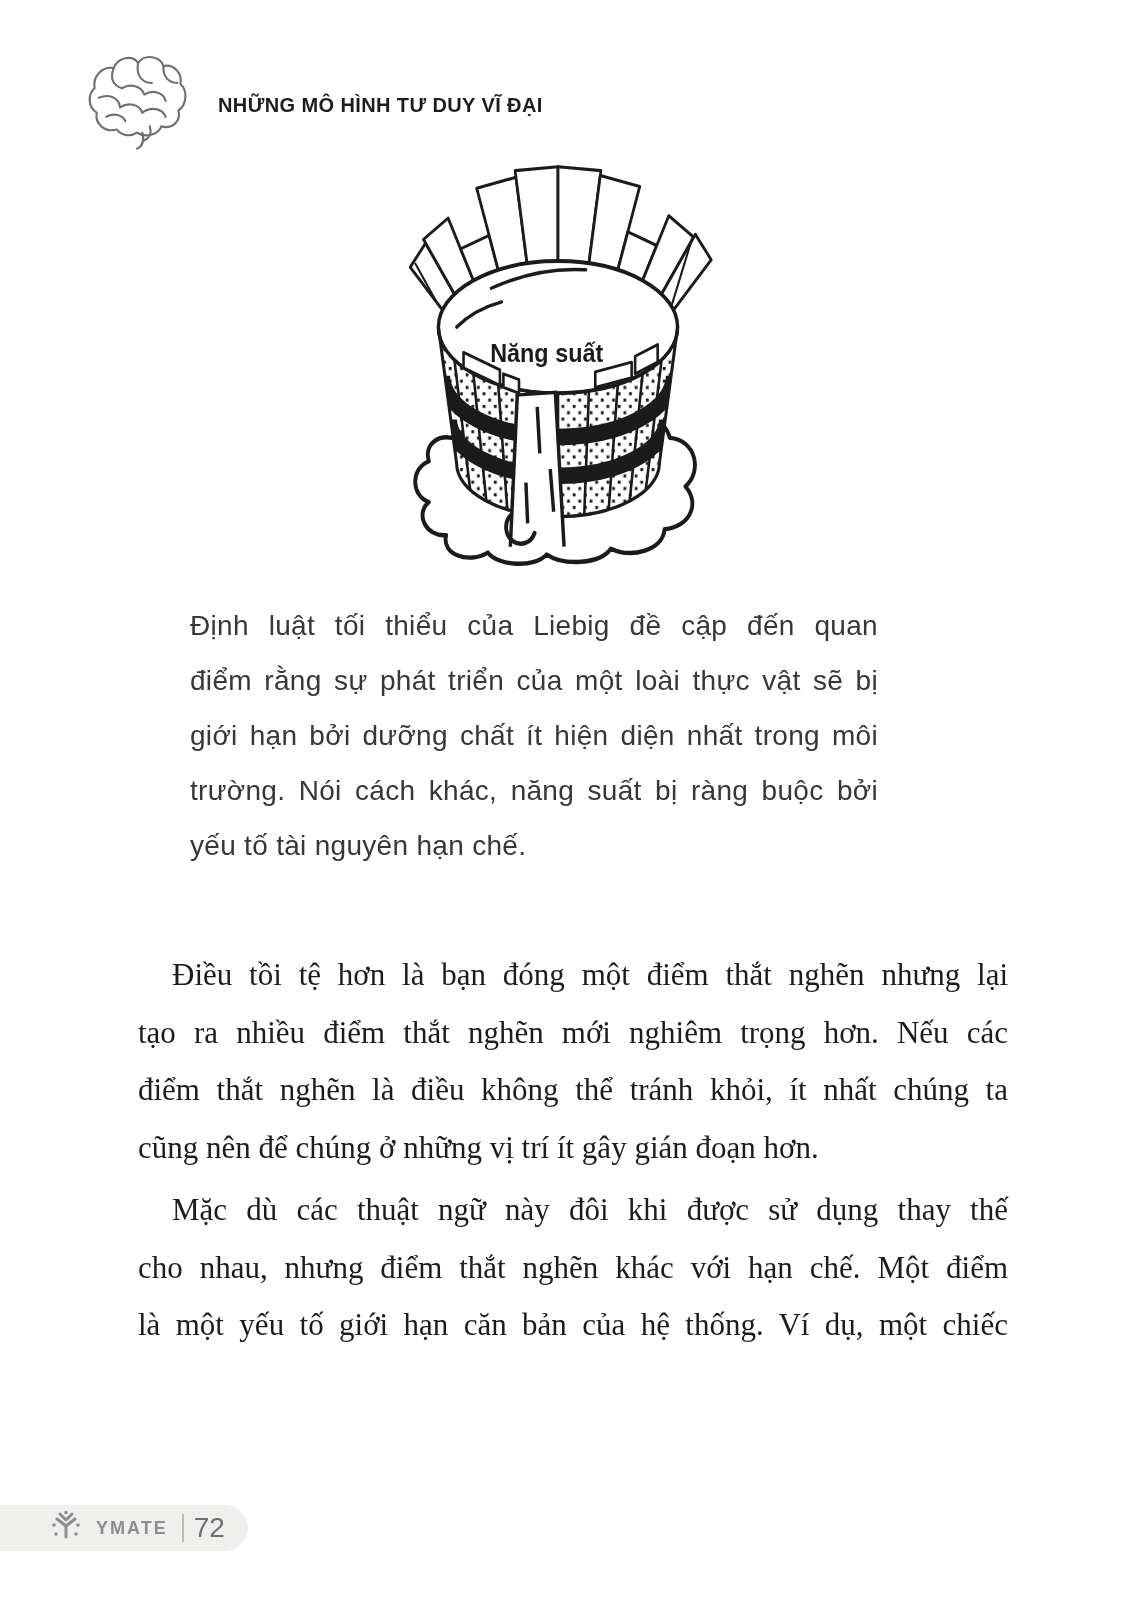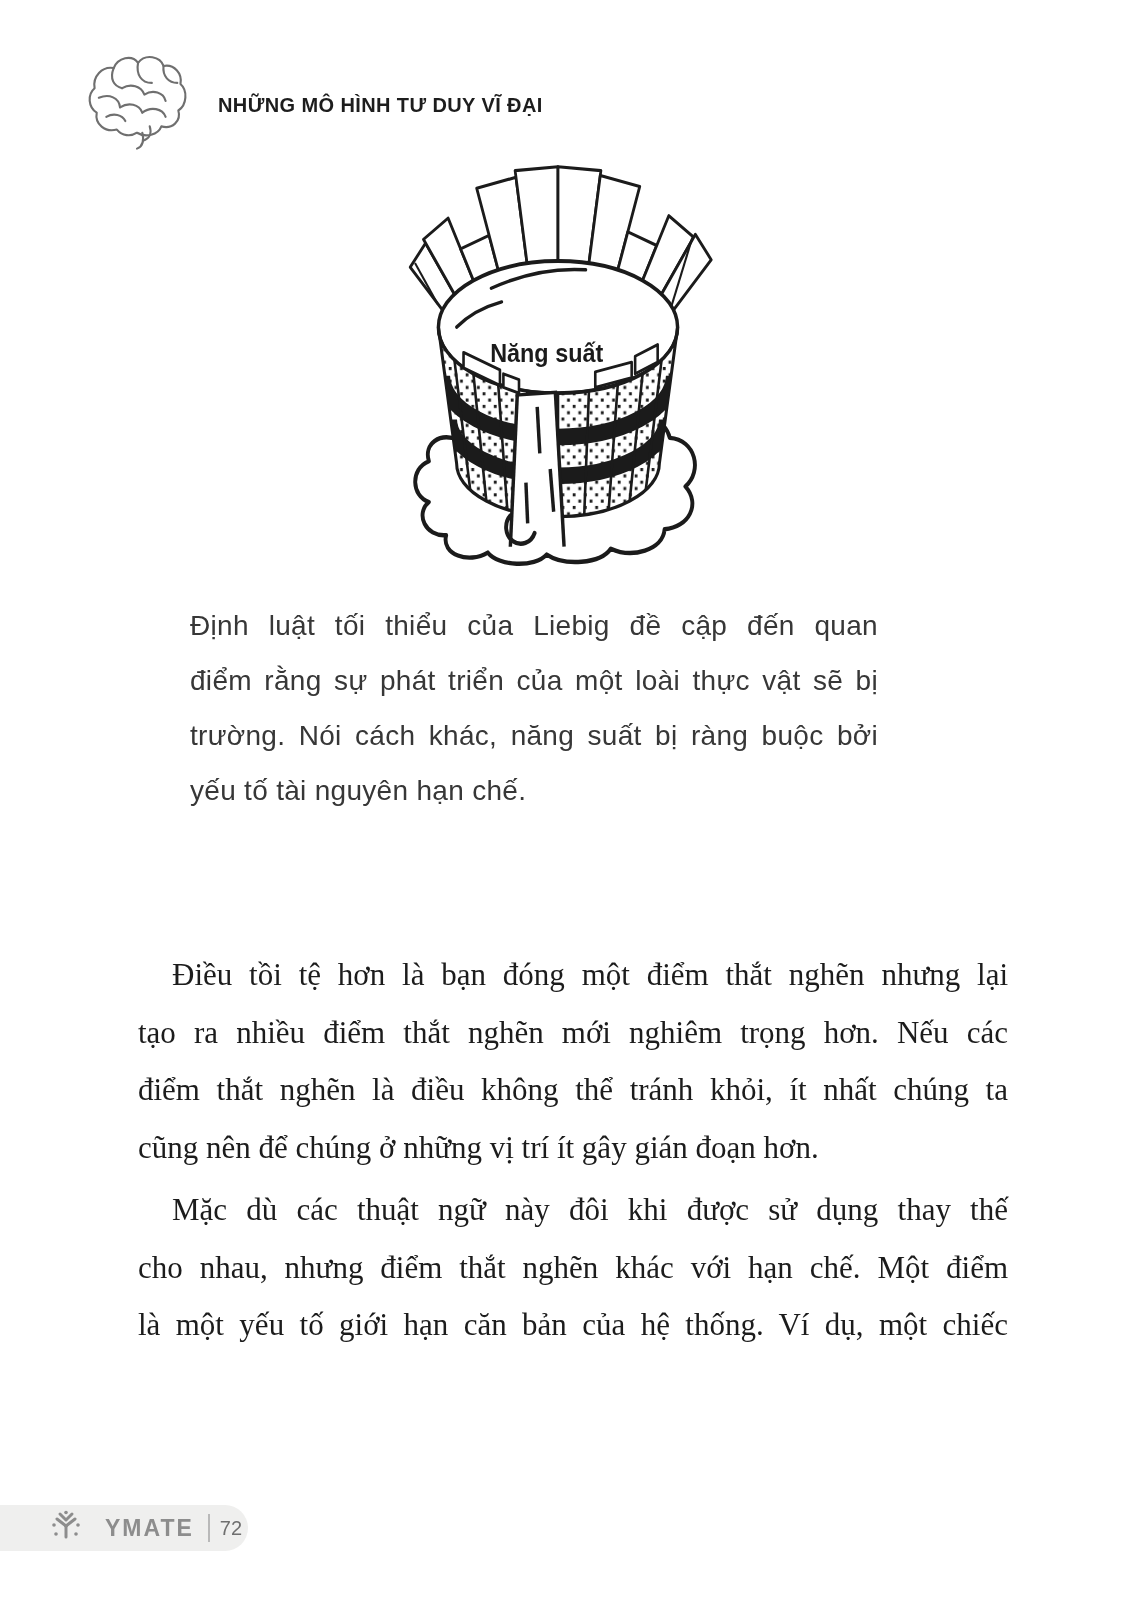--- a/index.html
+++ b/index.html
@@ -39,25 +39,25 @@
   .b-line.first { padding-left:34px; }
   .b-line.last { text-align-last:left; }
   
   .footer-pill {
     position:absolute; left:0; top:1505px; width:248px; height:46px;
     background:#efefee; border-radius:0 23px 23px 0;
     display:flex; align-items:center;
   }
   .ymate-logo { margin-left:50px; flex:0 0 auto; }
   .brand {
-    margin-left:23px; font-size:23px; font-weight:700; letter-spacing:2px;
+    margin-left:14px; font-size:18px; font-weight:700; letter-spacing:2px;
     color:#8d8d8d;
   }
   .fdivider { width:2px; height:28px; background:#b9b9b9; margin:0 10px 0 14px; }
-  .pagenum { font-size:20px; color:#6f6f6f; }
+  .pagenum { font-size:28px; color:#6f6f6f; }
 </style>
 </head>
 <body>
 
 <div class="page">
 
   <div class="brain">
     <svg width="106" height="104" viewBox="0 0 100 96" fill="none" stroke="#6f6f6f" stroke-width="2" stroke-linecap="round" stroke-linejoin="round">
       <path d="M31,74 C20,77 10,69 12,58 C4,53 3,41 10,35 C8,24 17,14 28,16 C32,6 45,3 51,11 C58,2 72,5 75,14 C85,12 93,21 91,31 C98,37 97,51 89,56 C92,66 83,74 73,71 C70,79 58,82 50,77 C44,81 36,80 31,74 Z"></path>
       <path d="M28,16 C24,26 28,33 36,35"></path>
@@ -147,20 +147,21 @@
         <line x1="146" y1="316" x2="150" y2="360" stroke="#1b1b1b" stroke-width="4"></line>
         <line x1="118" y1="330" x2="120" y2="372" stroke="#1b1b1b" stroke-width="4"></line>
       </g>
       <path d="M 100,364 A 17,17 0 1 0 128,382" fill="none" stroke="#1b1b1b" stroke-width="4.5" stroke-linecap="round"></path>
     </svg>
   </div>
 
   <div class="caption">
     <div class="cap-line">Định luật tối thiểu của Liebig đề cập đến quan</div>
     <div class="cap-line">điểm rằng sự phát triển của một loài thực vật sẽ bị</div>
+    <div class="cap-line">giới hạn bởi dưỡng chất ít hiện diện nhất trong môi</div>
     <div class="cap-line">trường. Nói cách khác, năng suất bị ràng buộc bởi</div>
     <div class="cap-line last">yếu tố tài nguyên hạn chế.</div>
   </div>
 
   <div class="bodytext">
     <div class="para">
       <div class="b-line first">Điều tồi tệ hơn là bạn đóng một điểm thắt nghẽn nhưng lại</div>
       <div class="b-line">tạo ra nhiều điểm thắt nghẽn mới nghiêm trọng hơn. Nếu các</div>
       <div class="b-line">điểm thắt nghẽn là điều không thể tránh khỏi, ít nhất chúng ta</div>
       <div class="b-line last">cũng nên để chúng ở những vị trí ít gây gián đoạn hơn.</div>

